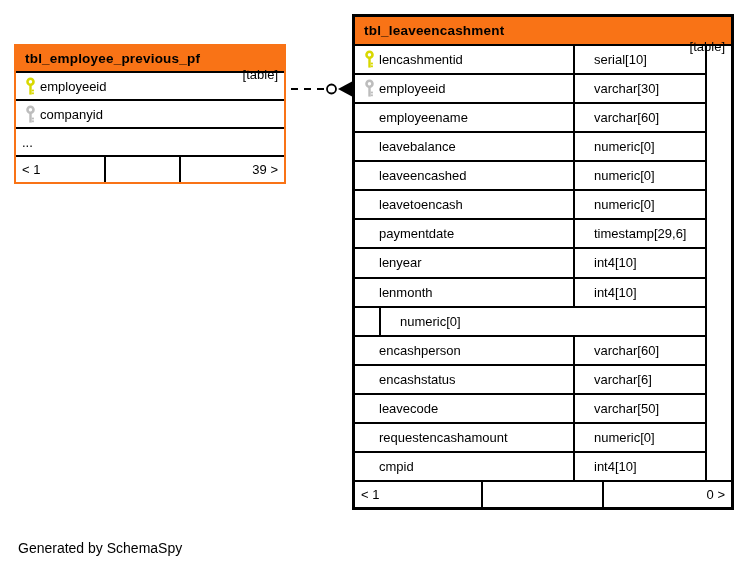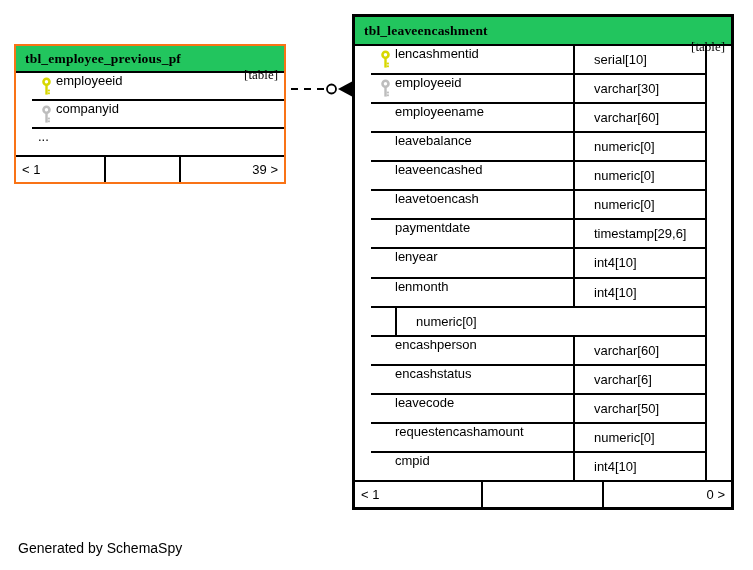--- a/index.html
+++ b/index.html
@@ -5,33 +5,33 @@
   * { margin:0; padding:0; box-sizing:border-box; }
   html,body { width:753px; height:570px; background:#ffffff;
     font-family:"Liberation Sans","DejaVu Sans",sans-serif; color:#000; }
   .canvas { position:relative; width:753px; height:570px; background:#fff; overflow:hidden; }
 
   
   .tbox { position:absolute; background:#fff; display:flex; flex-direction:column; }
   .ltable { left:14px; top:44px; width:272px; height:140px; border:2px solid #f97316; }
   .rtable { left:352px; top:14px; width:382px; height:496px; border:3px solid #000; }
 
-  .tbl-header { flex:0 0 auto; border-bottom:2px solid #000; background:#22c55e;
+  .tbl-header { flex:0 0 auto; border-bottom:2px solid #000; background:#f97316;
     display:flex; align-items:center; justify-content:space-between;
-    padding:0 6px 0 9px;font-family:Liberation Serif, serif; }
+    padding:0 6px 0 9px; }
   .ltable .tbl-header { height:27px; }
   .rtable .tbl-header { height:29px; }
   .tbl-title { font-weight:bold; font-size:13.5px; letter-spacing:0.2px; }
   .tbl-badge { font-size:13px;margin-top:32px; }
 
   .tbl-body { flex:1 1 auto; display:flex; min-height:0; }
   .rows-col { flex:1 1 auto; display:flex; flex-direction:column; min-width:0; }
   .anchor-col { flex:0 0 26px; border-left:2px solid #000; }
 
-  .trow { flex:1 1 0; display:flex; border-bottom:2px solid #000; min-height:0;margin-left:16px; }
+  .trow { flex:1 1 0; display:flex; align-items:center; border-bottom:2px solid #000; min-height:0; }
   .trow:last-child { border-bottom:none; }
   .key-cell { flex:0 0 15px; margin-left:9px; display:flex; align-items:center; }
   .key-cell svg { display:block; }
   .cell-name { flex:1 1 auto; font-size:13px; white-space:nowrap; overflow:hidden; }
   .trow.ellipsis .cell-name { margin-left:6px; }
   .cell-type { flex:0 0 132px; align-self:stretch; border-left:2px solid #000;
     display:flex; align-items:center; padding-left:19px; font-size:13px; white-space:nowrap; }
 
   .paginator { flex:0 0 27px; display:flex; align-items:stretch; border-top:2px solid #000; font-size:13px; }
   .pg-cell { display:flex; align-items:center; padding:0 6px; }

